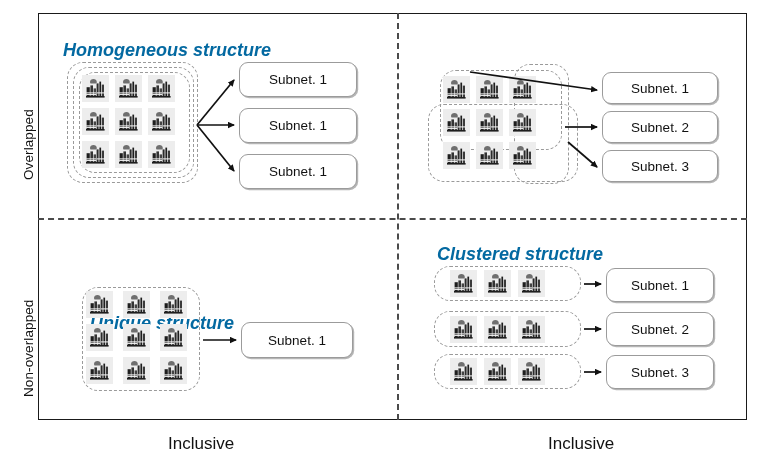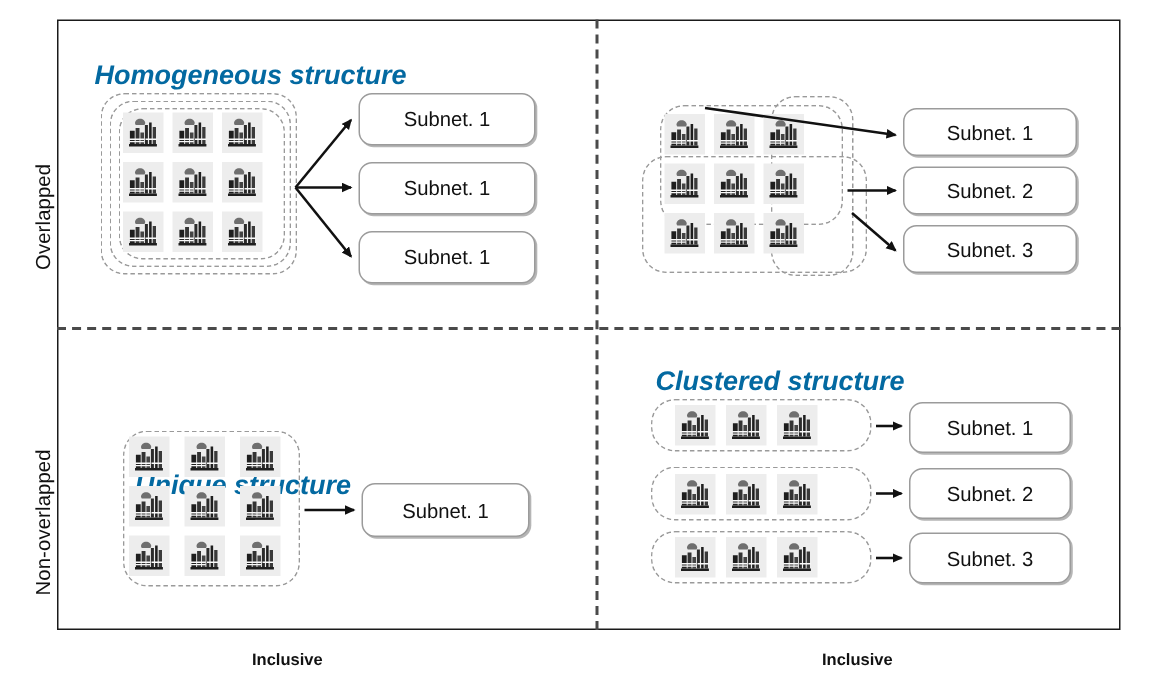--- a/index.html
+++ b/index.html
@@ -14,21 +14,21 @@
 
   
   .div-h{position:absolute;left:38px;top:218px;width:709px;height:0;
          border-top:2px dashed #4a4a4a;}
   .div-v{position:absolute;left:397px;top:13px;width:0;height:407px;
          border-left:2px dashed #4a4a4a;}
 
   
   .y-label{position:absolute;transform-origin:0 0;transform:rotate(-90deg);
            font-size:13.5px;white-space:nowrap;letter-spacing:.1px;}
-  .x-label{position:absolute;font-size:11px;white-space:nowrap;font-weight:bold;}
+  .x-label{position:absolute;font-size:17px;white-space:nowrap;}
 
   
   .caption{position:absolute;font-style:italic;font-weight:bold;
            font-size:18px;white-space:nowrap;color:#0369a1;}
 
   
   .group{position:absolute;border:1.3px dashed #9a9a9a;border-radius:16px;
          box-sizing:border-box;background:transparent;}
 
   

